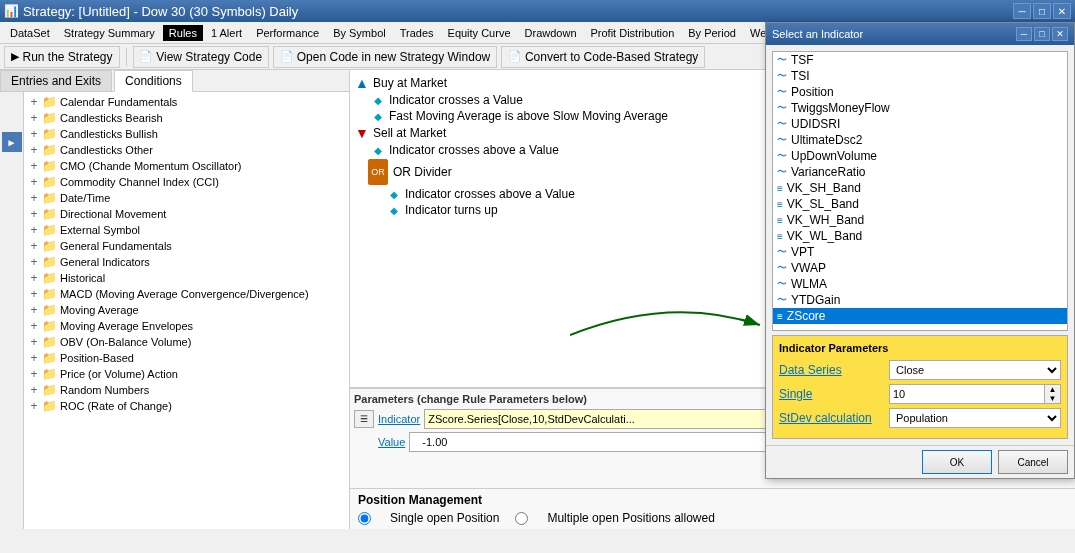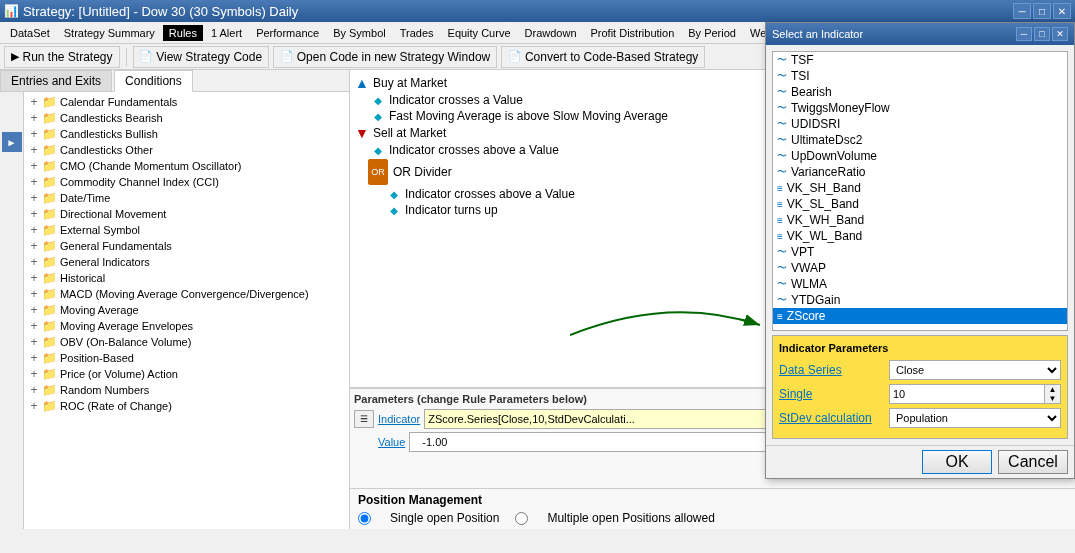--- a/index.html
+++ b/index.html
@@ -295,21 +295,21 @@
       display: flex; justify-content: flex-end;
       padding: 4px 6px;
       gap: 6px;
       border-top: 1px solid #ccc;
     }
     .dlg-btn {
       width: 70px; height: 24px;
       border: 1px solid #888;
       background: linear-gradient(to bottom, #f8f8f8, #e0e0e0);
       cursor: pointer;
-      font-size: 16px;
+      font-size: 10px;
     }
     .dlg-btn.primary { border-color: #0078d7; }
 
     
     ::-webkit-scrollbar { width: 12px; }
     ::-webkit-scrollbar-track { background: #f0f0f0; }
     ::-webkit-scrollbar-thumb { background: #c0c0c0; border: 1px solid #aaa; }
 
     
     .green-arrow {
@@ -600,21 +600,21 @@
         <div class="indicator-item">
           <span class="ind-icon">〜</span>
           <span>TSF</span>
         </div>
         <div class="indicator-item">
           <span class="ind-icon">〜</span>
           <span>TSI</span>
         </div>
         <div class="indicator-item">
           <span class="ind-icon">〜</span>
-          <span>Bearish</span>
+          <span>Position</span>
         </div>
         <div class="indicator-item">
           <span class="ind-icon">〜</span>
           <span>TwiggsMoneyFlow</span>
         </div>
         <div class="indicator-item">
           <span class="ind-icon">〜</span>
           <span>UDIDSRI</span>
         </div>
         <div class="indicator-item">

